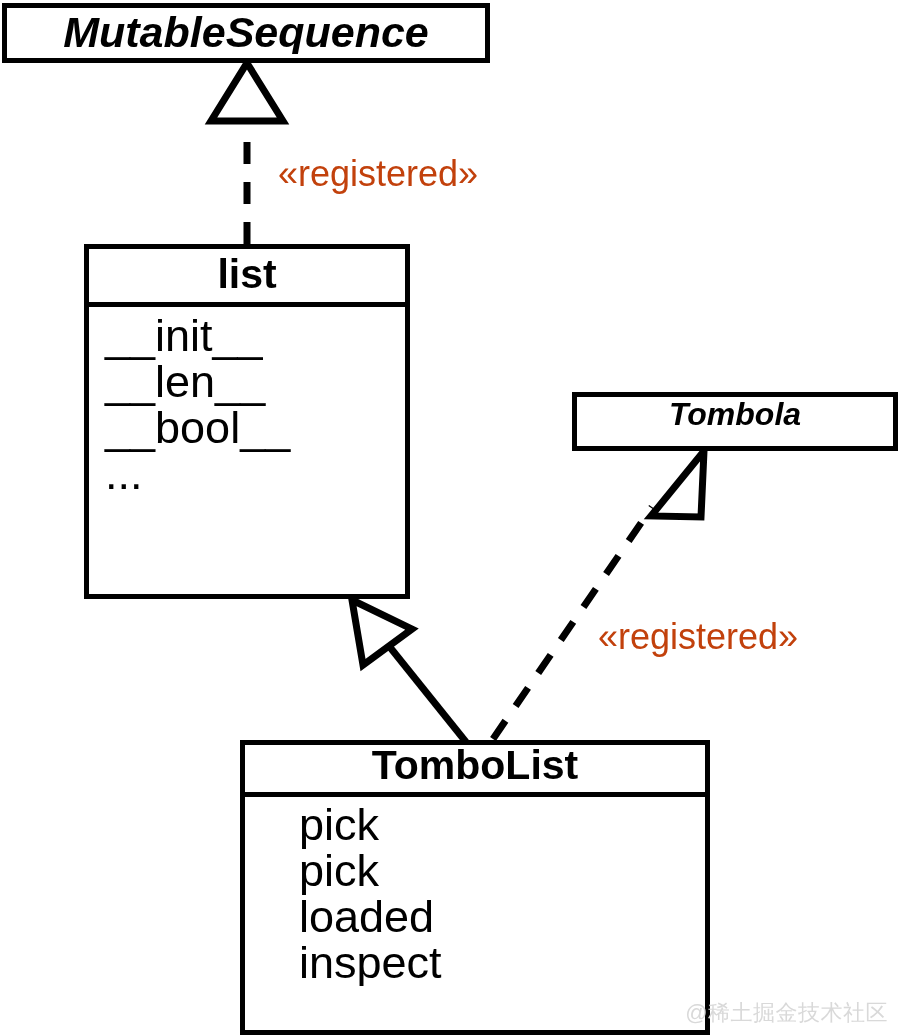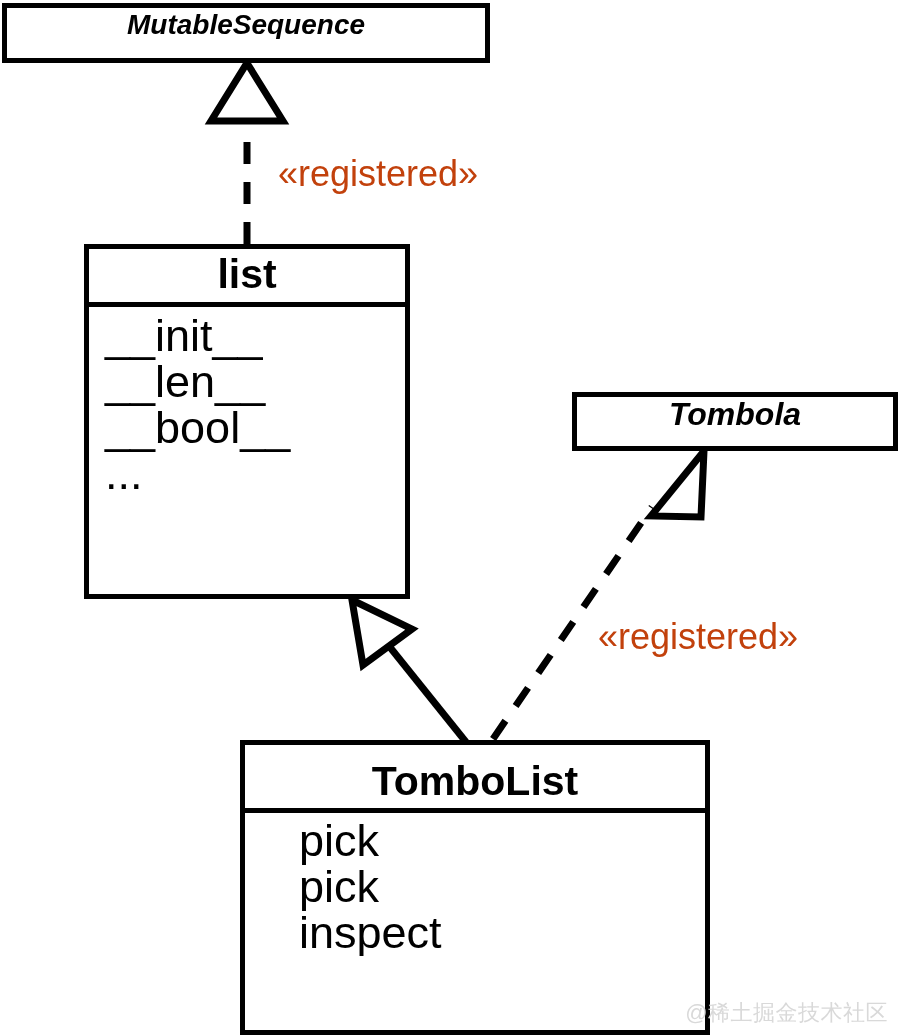--- a/index.html
+++ b/index.html
@@ -61,21 +61,21 @@
   }
 
   
   #box-mutablesequence {
     left: 2px;
     top: 3px;
     width: 488px;
     height: 60px;
   }
   #box-mutablesequence .uml-title {
-    font-size: 28px;
+    font-size: 43px;
     padding-top: 3px;
   }
 
   
   #box-list {
     left: 84px;
     top: 244px;
     width: 326px;
     height: 355px;
   }
@@ -106,21 +106,21 @@
 
   
   #box-tombolist {
     left: 240px;
     top: 740px;
     width: 470px;
     height: 295px;
   }
   #box-tombolist .uml-title {
     font-size: 41px;
-    padding-top: 16px;
+    padding-top: 0;
     padding-bottom: 6px;
     border-radius: 14px;
   }
   #box-tombolist .uml-members {
     padding: 5px 0 0 14px;
     margin-left: 40px;
   }
   #box-tombolist .member {
     font-size: 45px;
     margin-bottom: 1px;
@@ -187,20 +187,21 @@
   <div class="uml-box" id="box-tombola">
     <div class="uml-title title-abstract">Tombola</div>
   </div>
 
   <div class="uml-box" id="box-tombolist">
     <div class="uml-title title-concrete">TomboList</div>
     <div class="uml-divider"></div>
     <div class="uml-members">
       <div class="member">pick</div>
       <div class="member">pick</div>
+      <div class="member">loaded</div>
       <div class="member">inspect</div>
     </div>
   </div>
 
   <div class="edge-label" id="label-registered-1">«registered»</div>
 
   <div class="edge-label" id="label-registered-2">«registered»</div>
 
   <div class="watermark">@稀土掘金技术社区</div>
 

